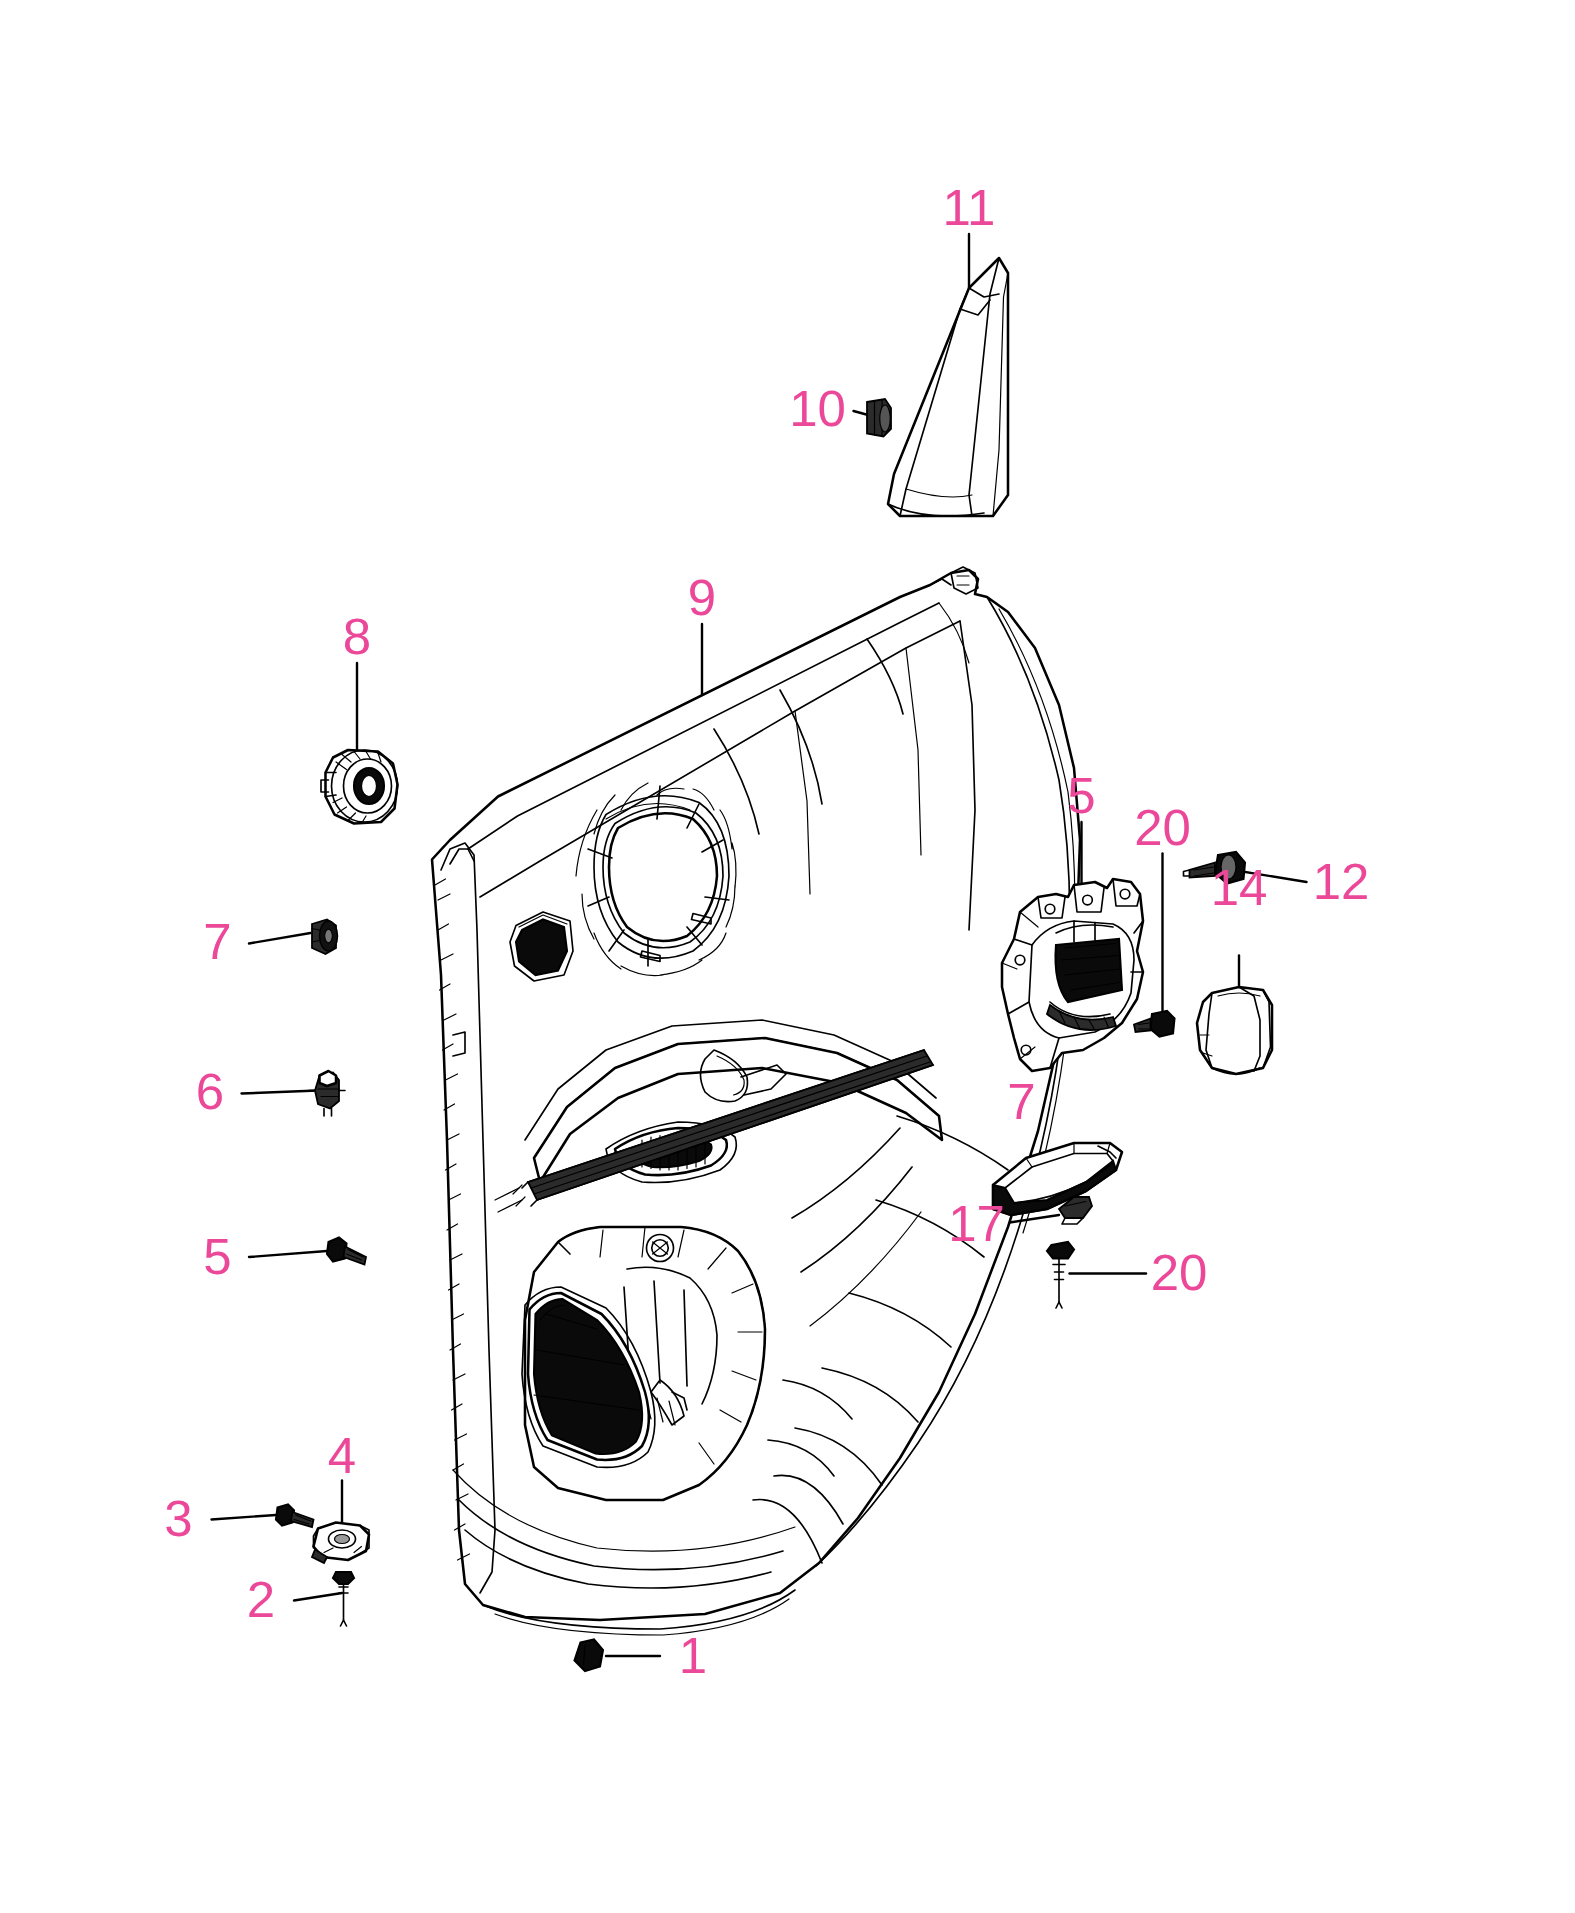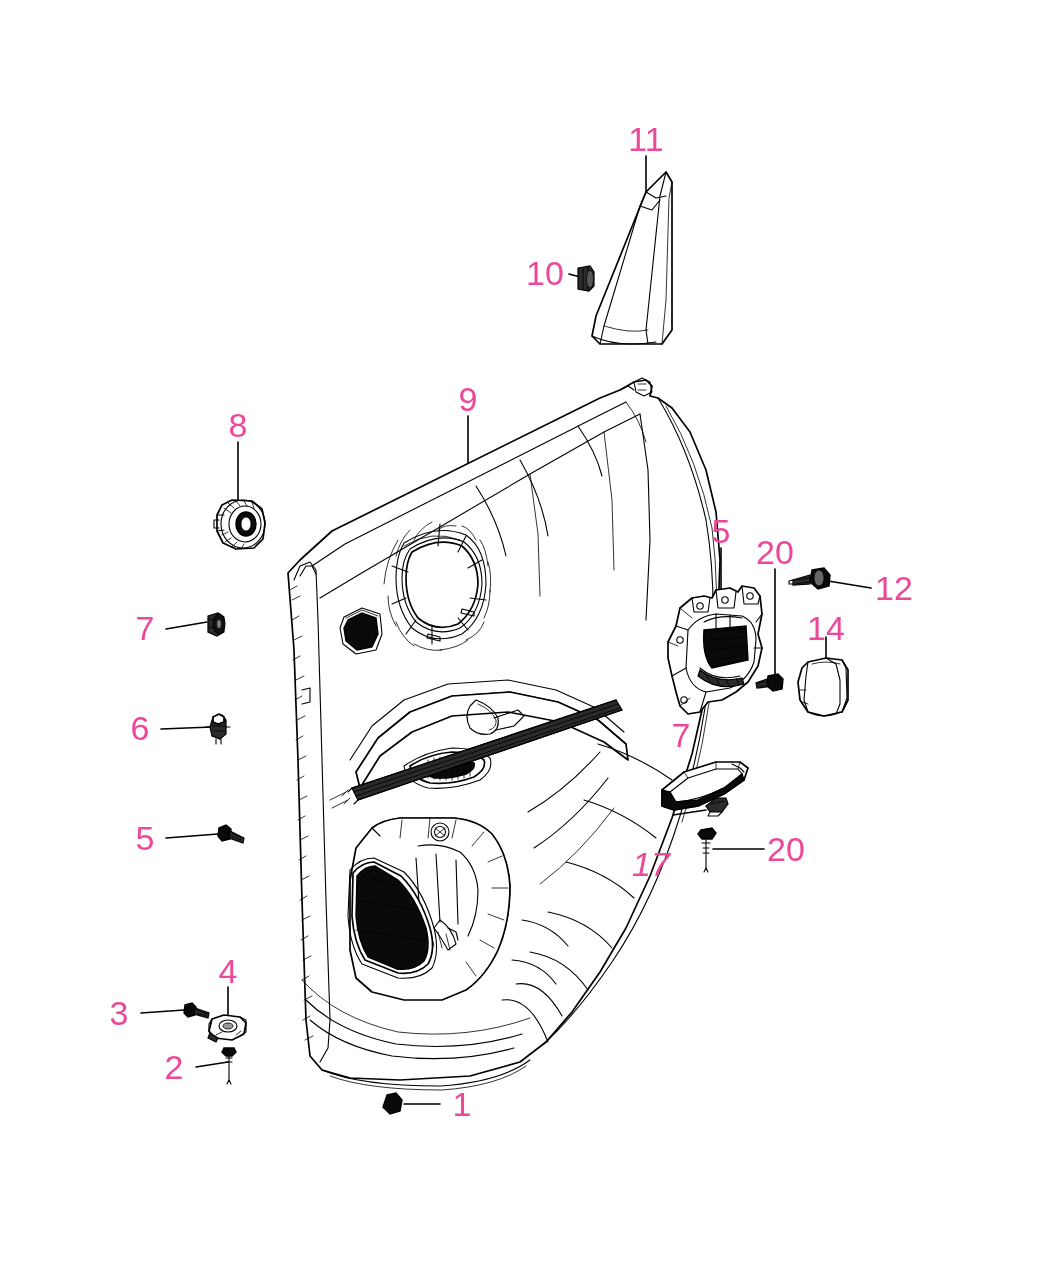--- a/index.html
+++ b/index.html
@@ -413,19 +413,19 @@
   <div class="callout-label" style="left:228px; top:971px;">4</div>
   <div class="callout-label" style="left:145px; top:838px;">5</div>
   <div class="callout-label" style="left:140px; top:728px;">6</div>
   <div class="callout-label" style="left:145px; top:628px;">7</div>
   <div class="callout-label" style="left:238px; top:425px;">8</div>
   <div class="callout-label" style="left:468px; top:399px;">9</div>
   <div class="callout-label" style="left:545px; top:273px;">10</div>
   <div class="callout-label" style="left:646px; top:139px;">11</div>
   <div class="callout-label" style="left:721px; top:531px;">5</div>
   <div class="callout-label" style="left:775px; top:552px;">20</div>
-  <div class="callout-label" style="left:826px; top:628px;">14</div>
+  <div class="callout-label" style="left:826px; top:592px;">14</div>
   <div class="callout-label" style="left:894px; top:588px;">12</div>
   <div class="callout-label" style="left:681px; top:735px;">7</div>
-  <div class="callout-label" style="left:651px; top:864px;font-style:italic;">17</div>
+  <div class="callout-label" style="left:651px; top:816px;">17</div>
   <div class="callout-label" style="left:786px; top:849px;">20</div>
 
 </div>
 
 </body></html>

